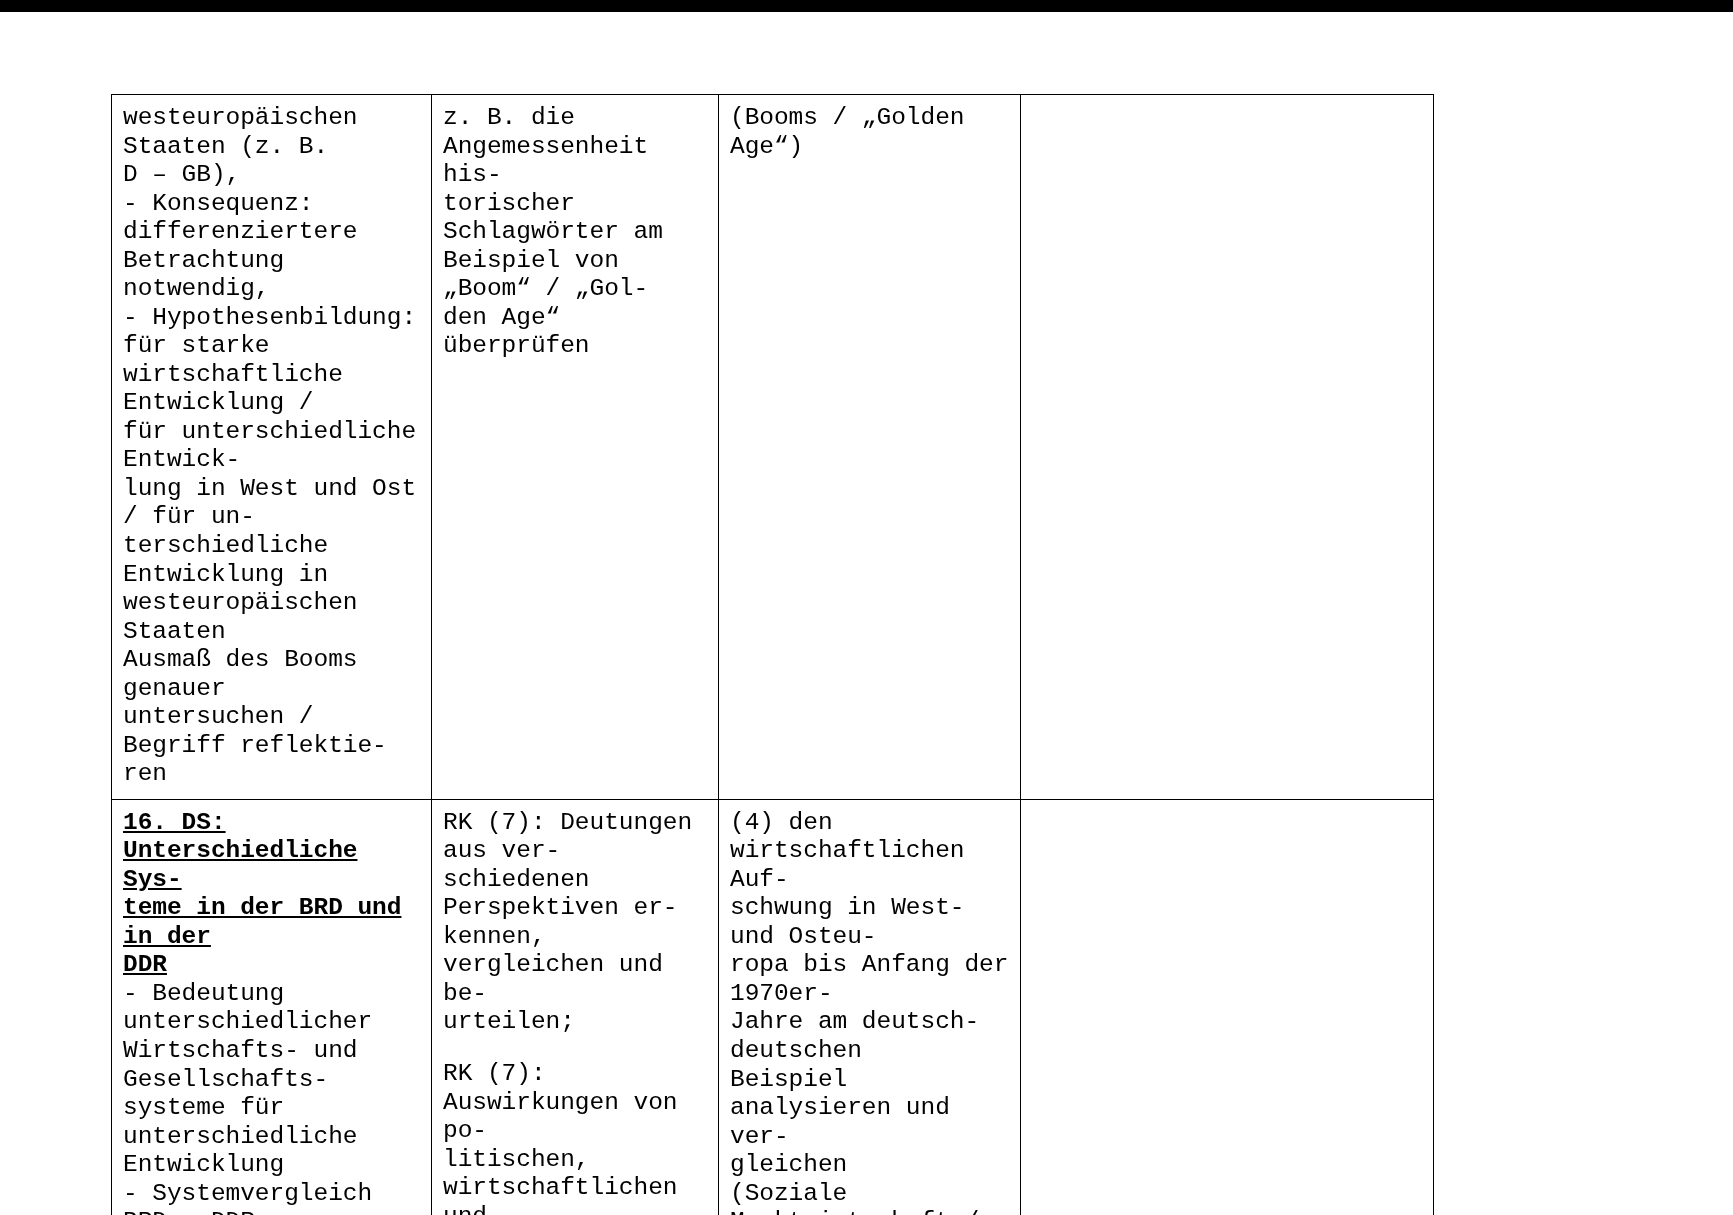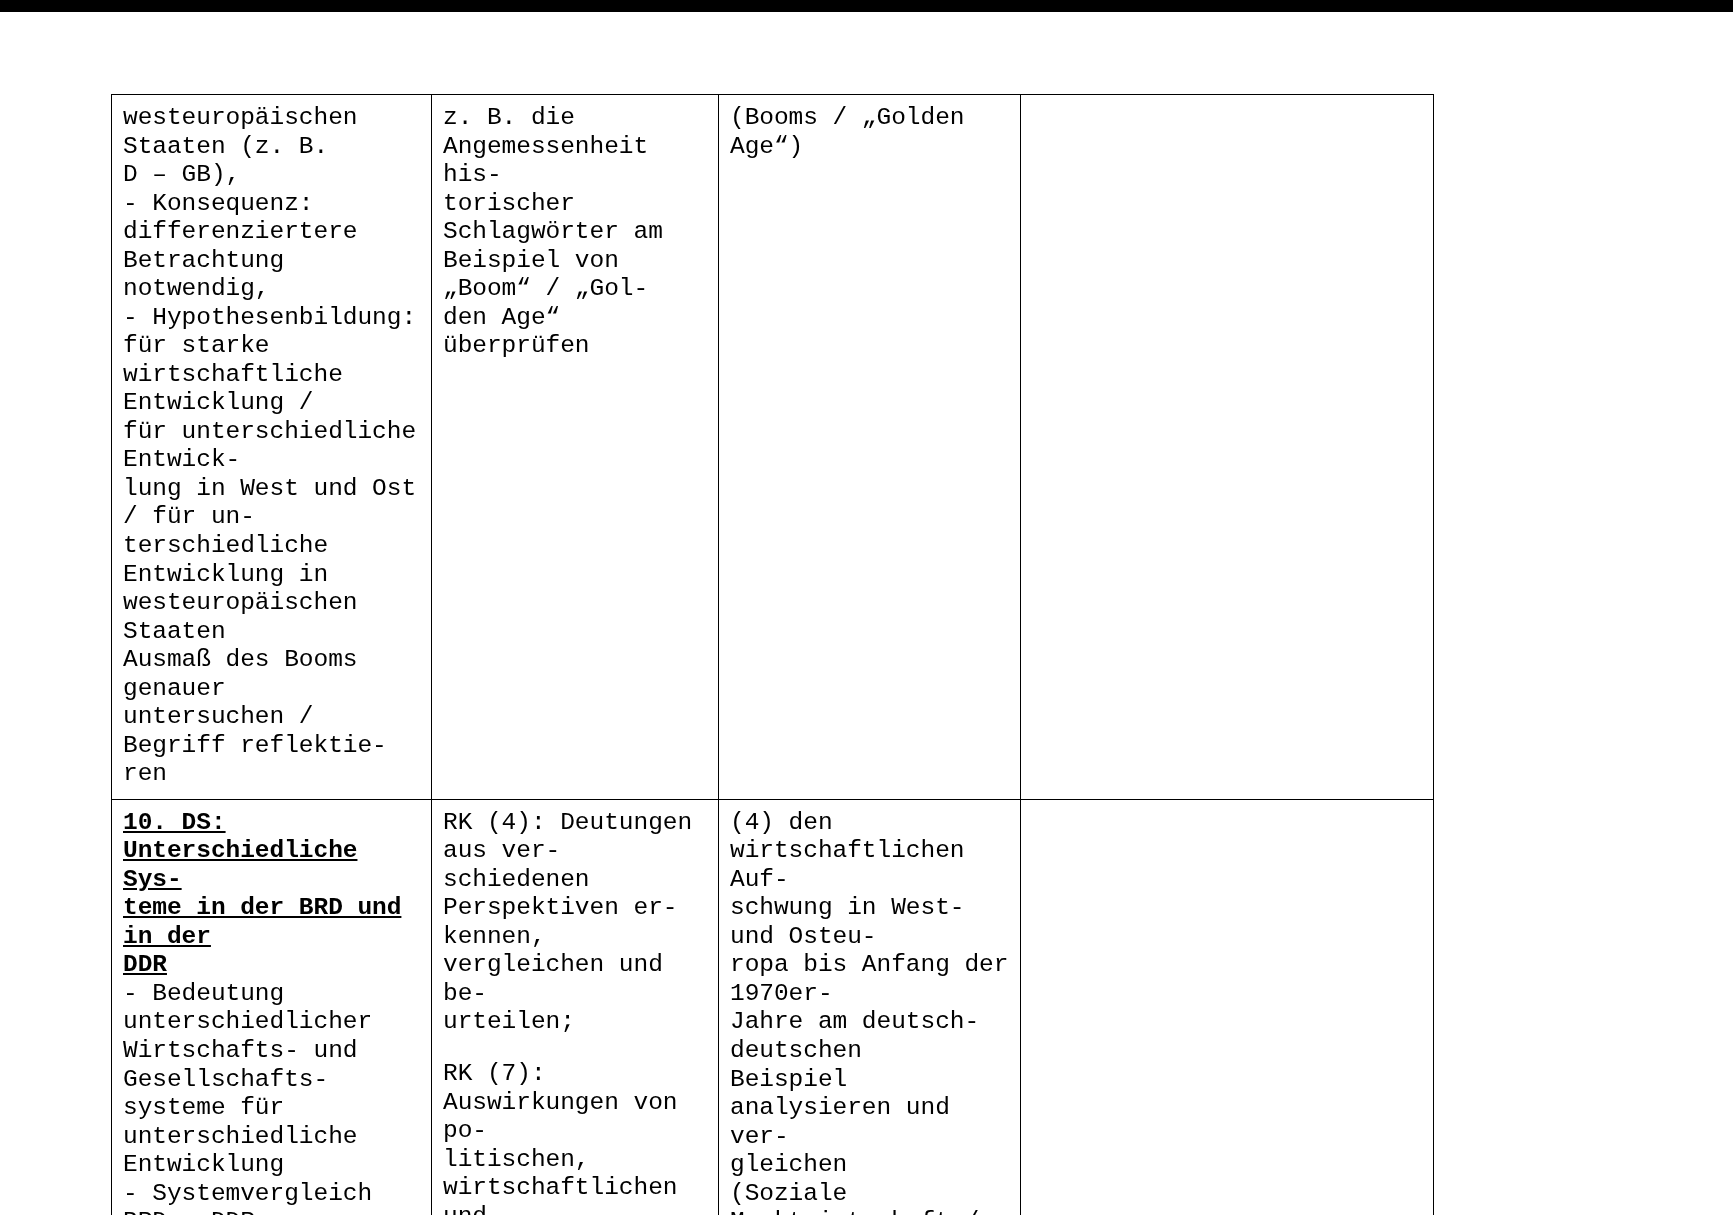--- a/index.html
+++ b/index.html
@@ -109,37 +109,37 @@
         <td>
           <span class="para">(Booms / „Golden Age“)</span>
         </td>
         <td class="empty-cell">
           <span class="para"></span>
         </td>
       </tr>
 
       <tr>
         <td>
-          <span class="heading">10. DS: Unterschiedliche Sys-
+          <span class="heading">16. DS: Unterschiedliche Sys-
 teme in der BRD und in der
 DDR</span>
           <span class="body-after-heading">- Bedeutung unterschiedlicher
 Wirtschafts- und Gesellschafts-
 systeme für unterschiedliche
 Entwicklung
 - Systemvergleich BRD – DDR
 - mögliches konkretes Beispiel:
 Sputnikeuphorie vs. Sputnik-
 schock: überholt die DDR die
 BRD? / Ist die Planwirtschaft
 der Marktwirtschaft doch über-
 legen?</span>
         </td>
         <td>
-          <span class="para">RK (4): Deutungen aus ver-
+          <span class="para">RK (7): Deutungen aus ver-
 schiedenen Perspektiven er-
 kennen, vergleichen und be-
 urteilen;</span>
           <span class="spacer-para"></span>
           <span class="para">RK (7): Auswirkungen von po-
 litischen, wirtschaftlichen
 und gesellschaftlichen Struk-
 turen und Prozessen auf die
 Lebens- und Erfahrungswelt
 der Menschen erläutern</span>

